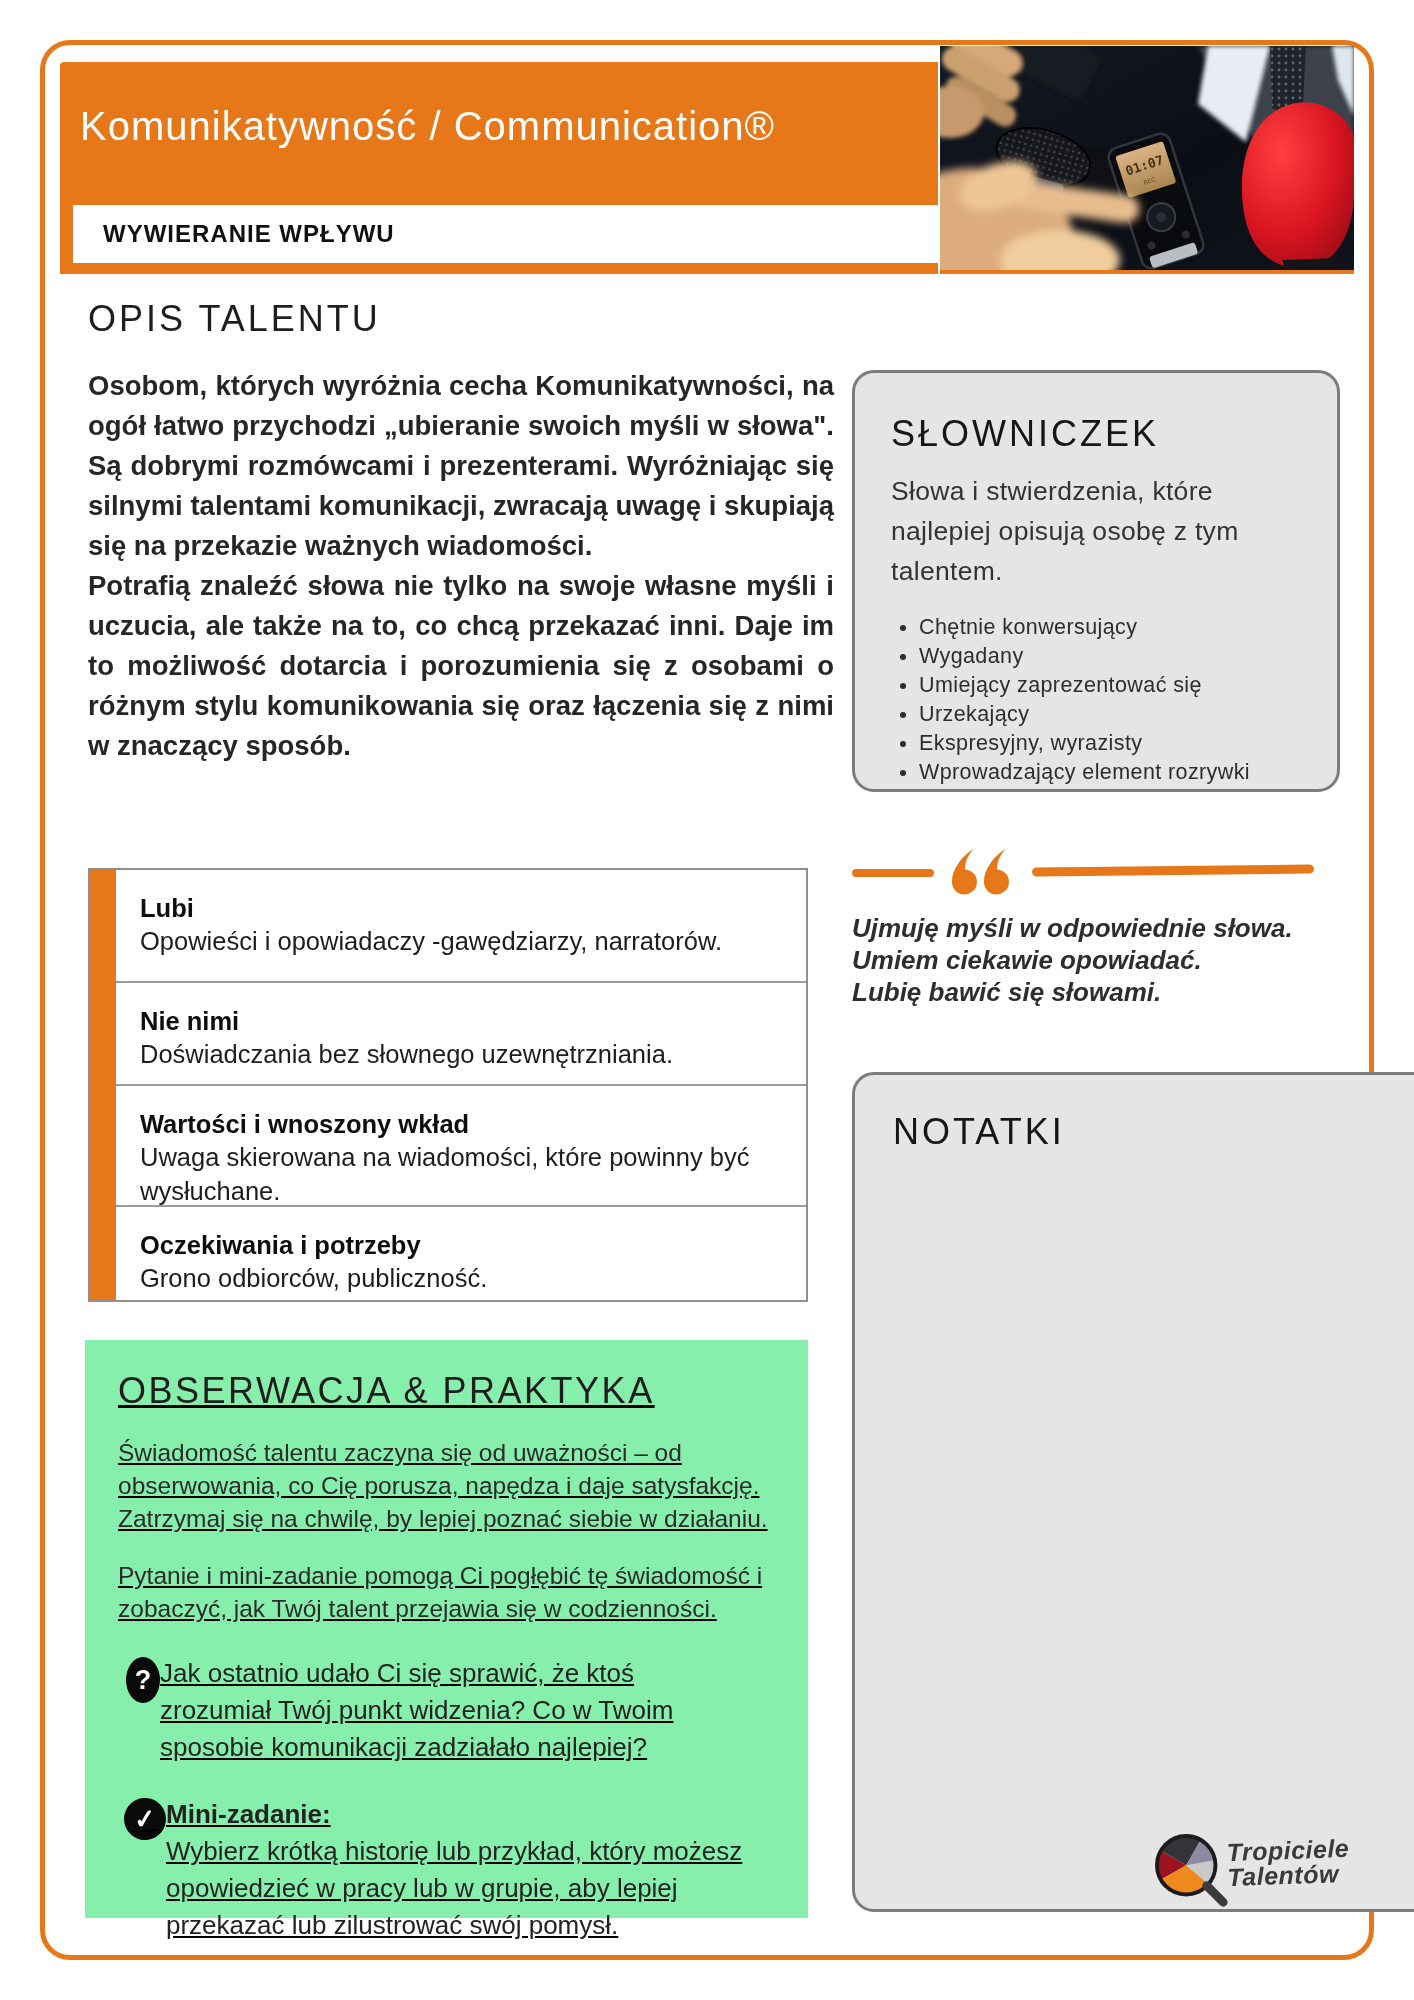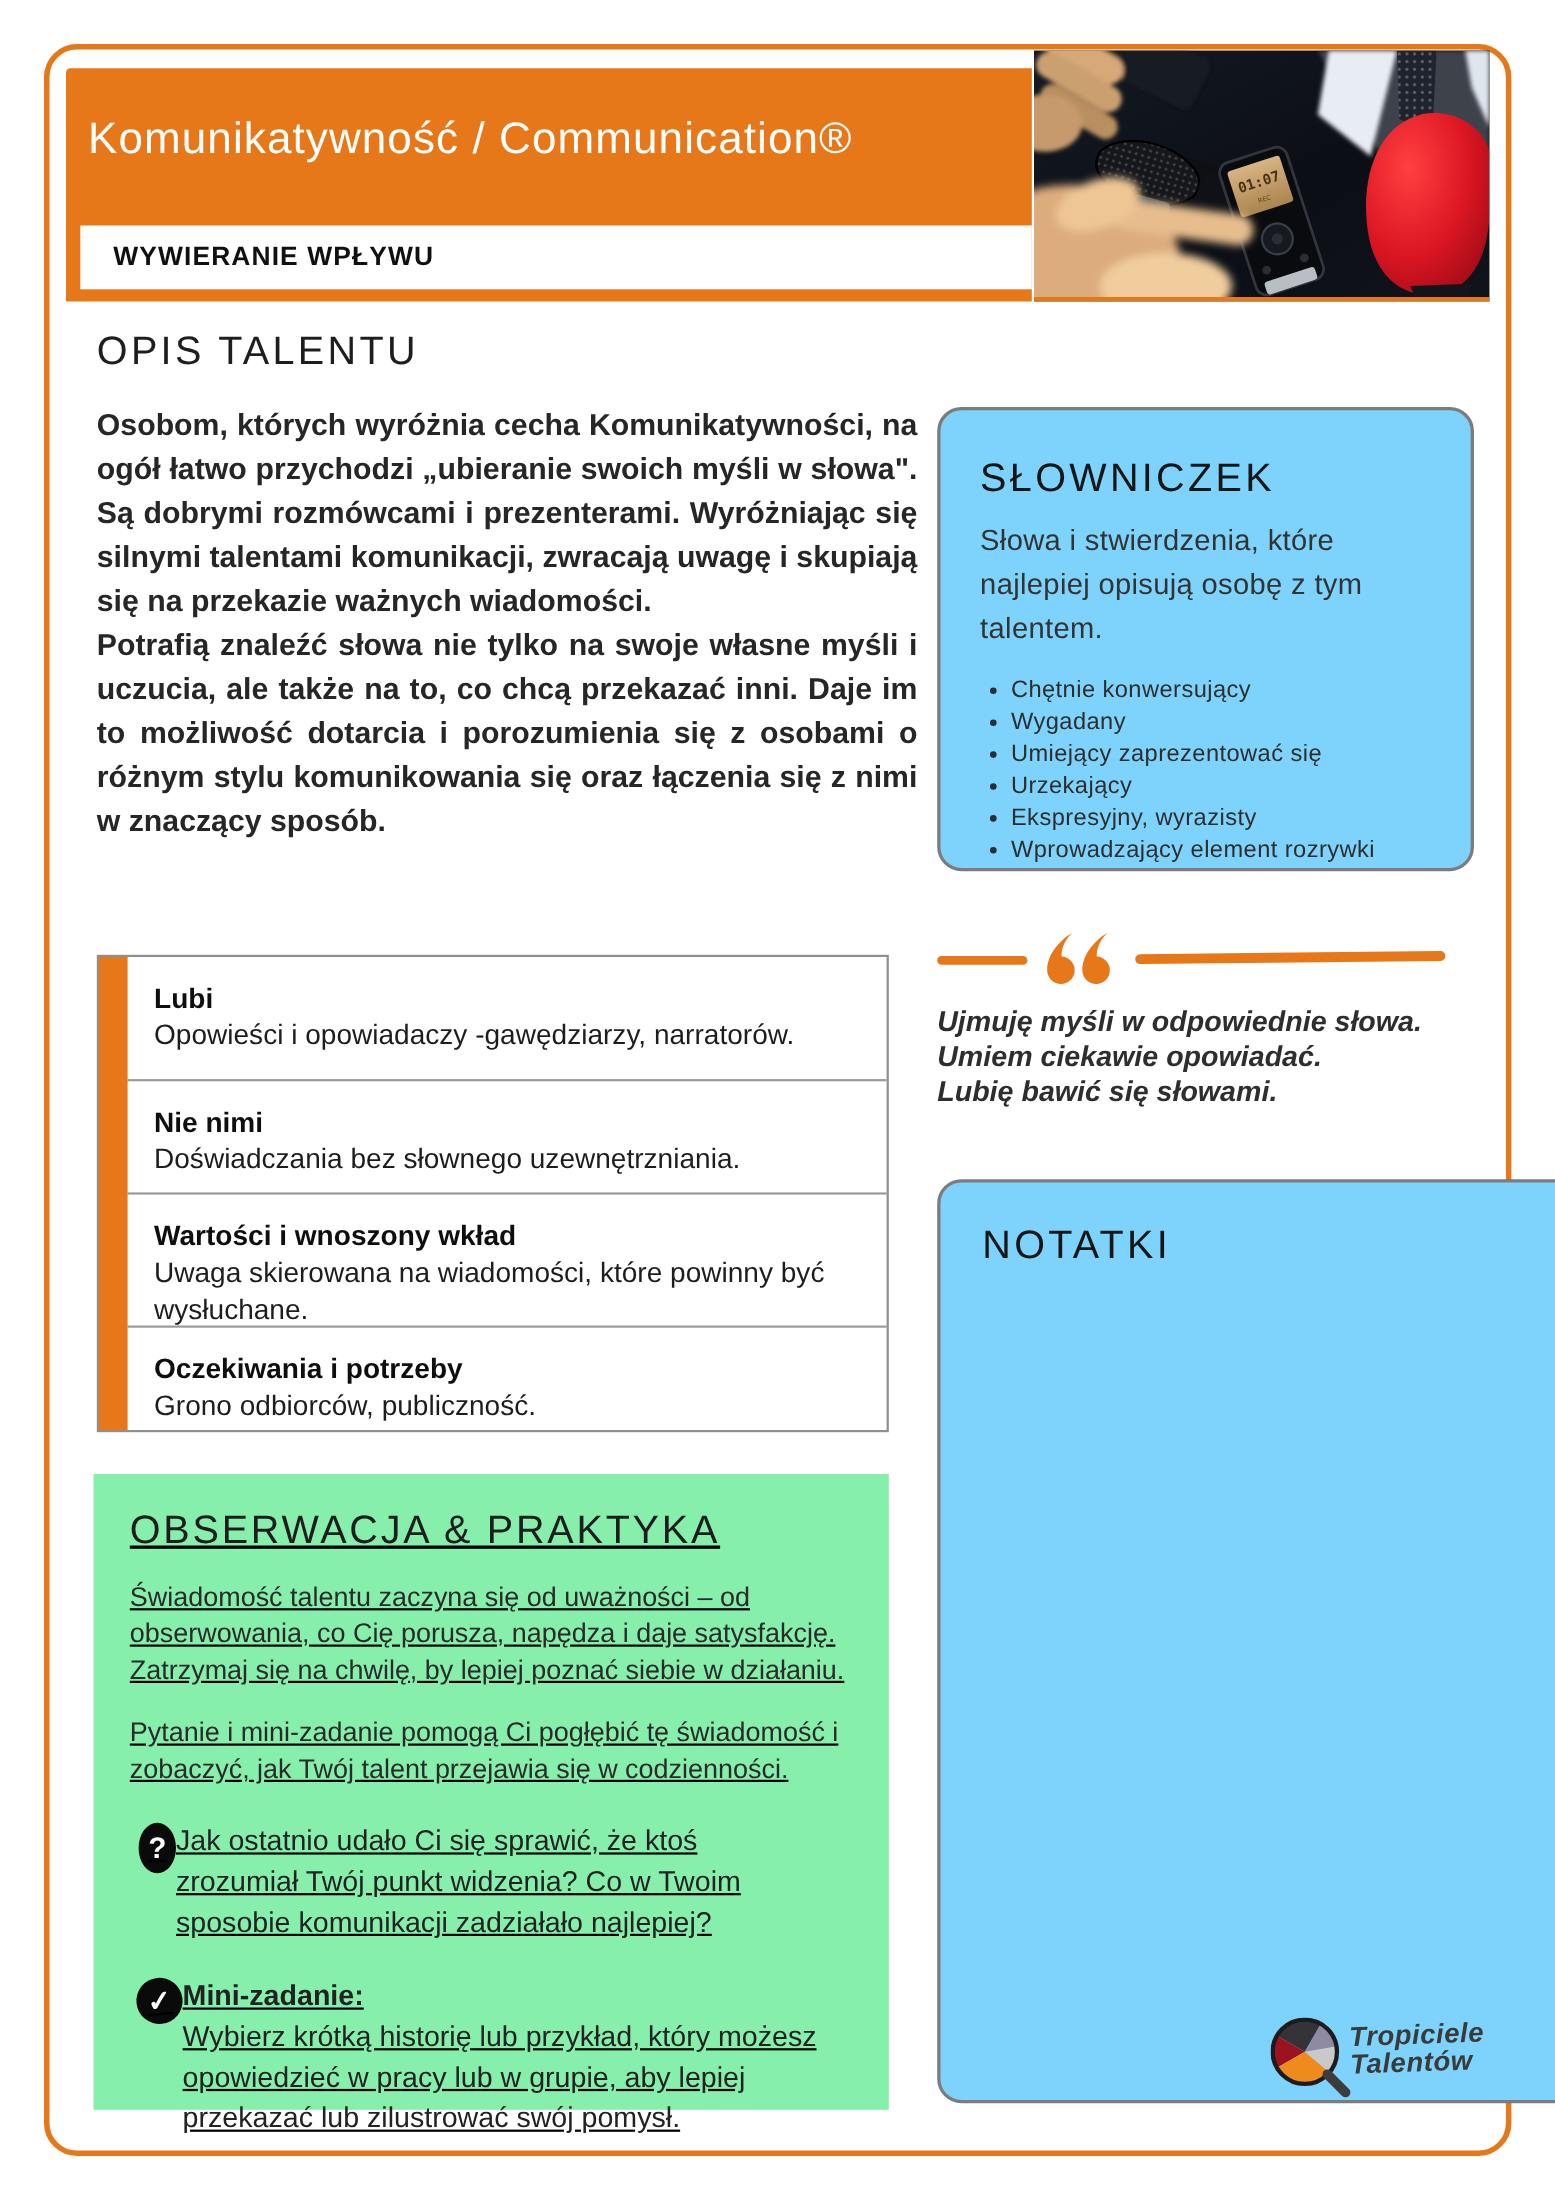--- a/index.html
+++ b/index.html
@@ -19,21 +19,21 @@
   
   .photo{position:absolute;left:940px;top:46px;width:414px;height:228px;border-bottom:4px solid #E6781A;box-sizing:border-box;overflow:hidden;background:#0d1016;}
   .photo svg{display:block;}
 
   
   .opis-heading{position:absolute;left:88px;top:298px;font-size:36px;letter-spacing:3px;color:#1e1e1e;font-weight:500;}
   .opis-text{position:absolute;left:88px;top:366px;width:746px;font-size:27.5px;line-height:40px;color:#262626;text-align:justify;}
   .opis-text p{margin:0;font-weight:bold;}
 
   
-  .box{position:absolute;border:3px solid #7c7c7c;border-radius:22px;box-sizing:border-box;background:#7dd3fc;}
+  .box{position:absolute;border:3px solid #7c7c7c;border-radius:22px;box-sizing:border-box;background:#e5e5e5;}
   .slowniczek{left:852px;top:370px;width:488px;height:422px;padding:40px 30px 0 36px;}
   .box-heading{font-size:36px;letter-spacing:3px;color:#161616;font-weight:500;}
   .slow-desc{margin-top:16px;font-size:26.5px;line-height:40px;color:#333333;letter-spacing:0.3px;}
   .slow-list{margin:22px 0 0 0;padding-left:28px;}
   .slow-list li{font-size:21.5px;line-height:29px;color:#2d2d2d;letter-spacing:0.4px;}
 
   
   .q-line{position:absolute;background:#E6781A;border-radius:5px;}
   .q-line.short{left:852px;top:869px;width:82px;height:8px;}
   .q-line.long{left:1032px;top:866px;width:282px;height:9px;transform:rotate(-0.6deg);}

